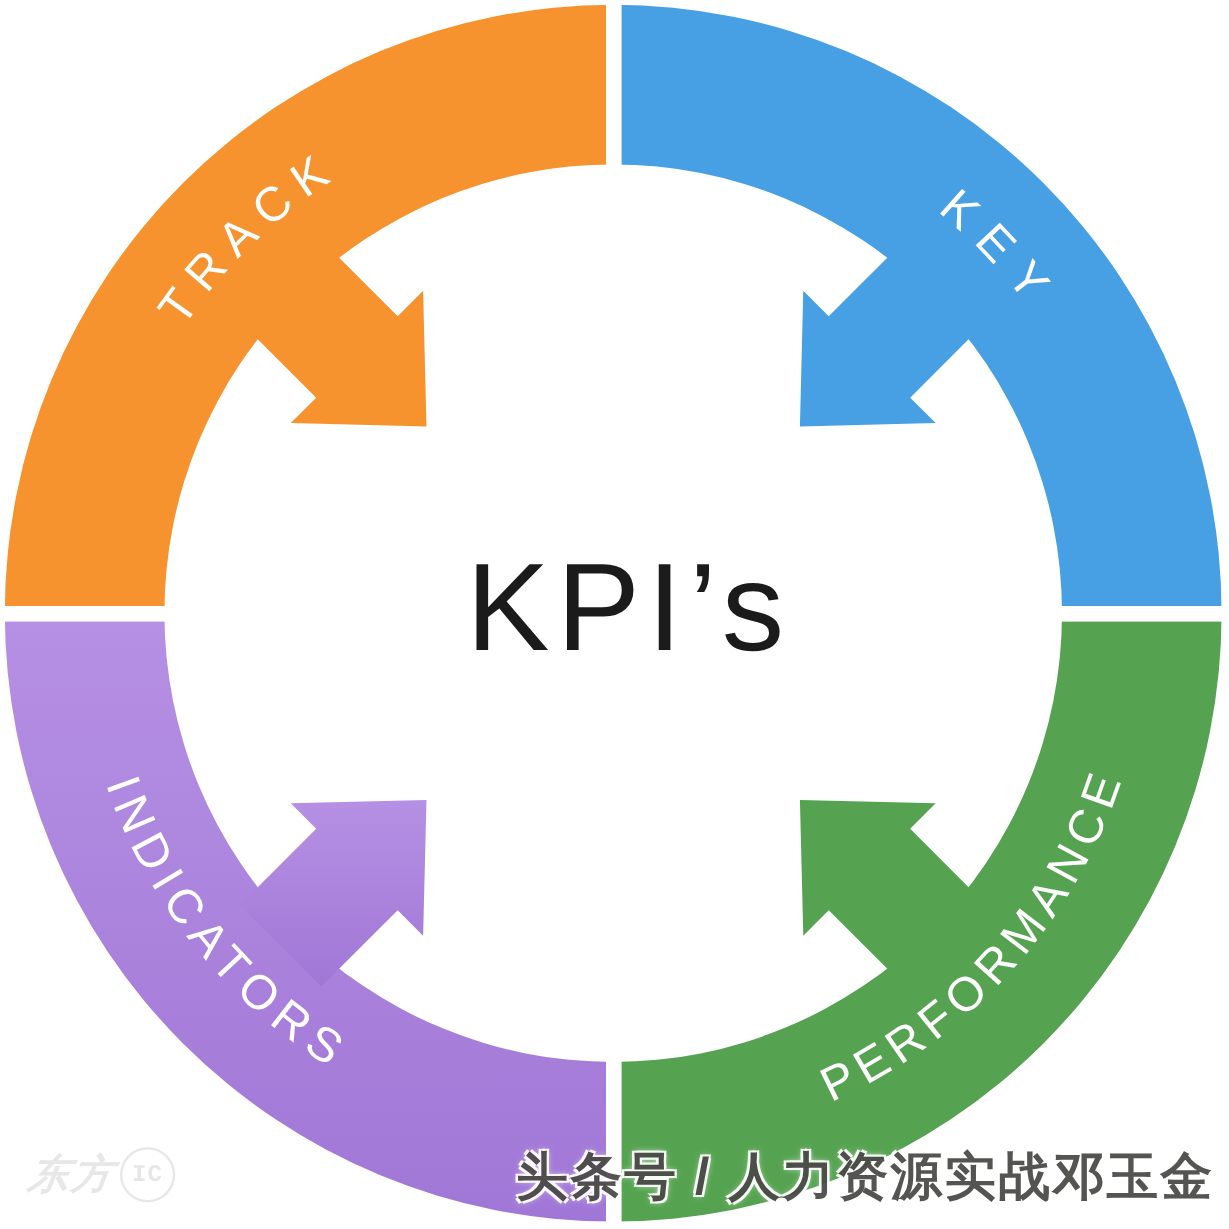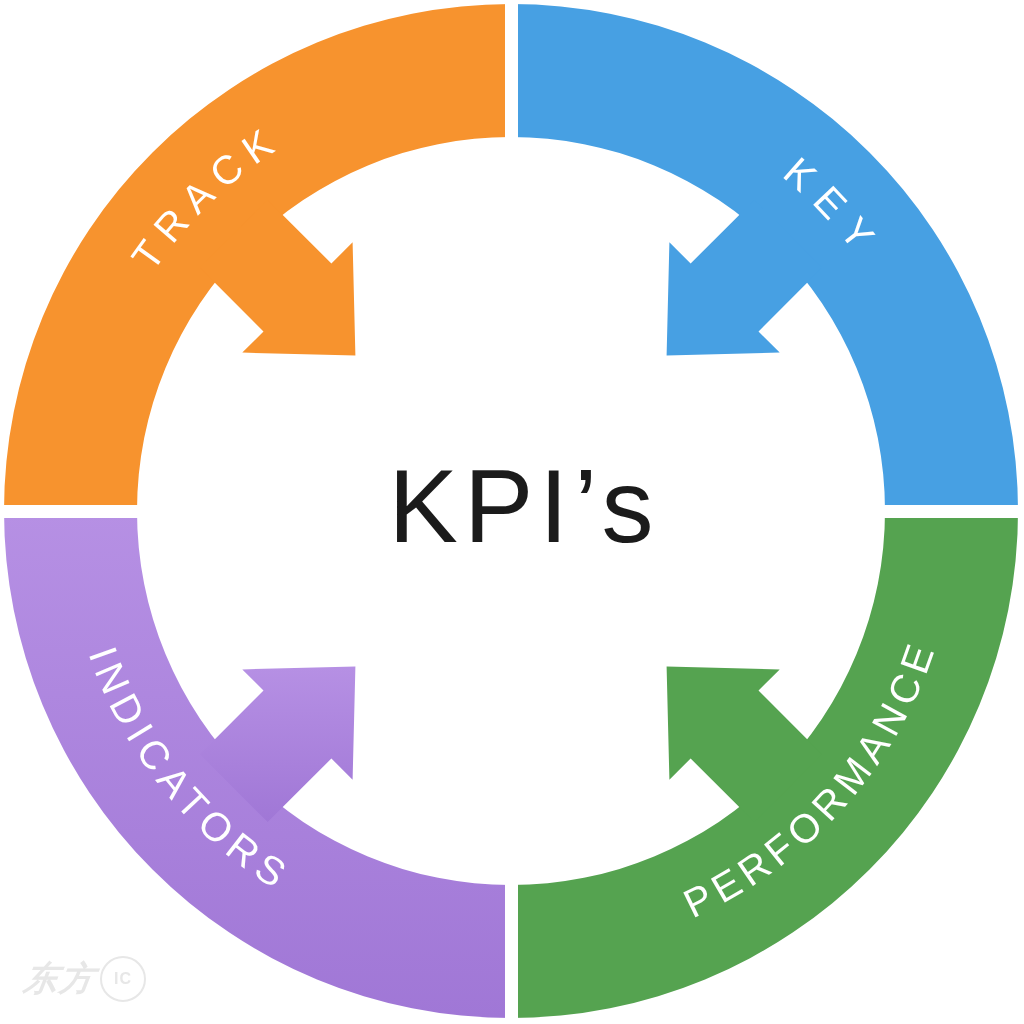--- a/index.html
+++ b/index.html
@@ -13,21 +13,21 @@
   .ring-word.performance{letter-spacing:6px;}
   .center-title{font-family:"Liberation Sans", sans-serif;font-size:104px;letter-spacing:6px;}
   .caption{position:absolute;right:12px;bottom:14px;font-size:43px;font-weight:bold;
            letter-spacing:2px;opacity:.95;white-space:nowrap;
            text-shadow:-2px -2px 0 #fff,2px -2px 0 #fff,-2px 2px 0 #fff,2px 2px 0 #fff,0 0 6px #fff;}
   .watermark{position:absolute;left:24px;bottom:22px;display:flex;align-items:center;gap:4px;
              font-size:34px;font-weight:bold;user-select:none;}
   .watermark .script{font-style:italic;letter-spacing:2px;transform:skewX(-8deg);}
   .watermark .badge{display:inline-flex;align-items:center;justify-content:center;
                     width:42px;height:42px;border:2.5px solid currentColor;border-radius:50%;
-                    font-size:16px;letter-spacing:1px;}
+                    font-size:20px;letter-spacing:1px;font-family:Liberation Mono, monospace;}
 </style>
 </head>
 <body>
 
 <div class="stage">
   <svg width="1024" height="1024" viewBox="0 0 1024 1024">
     <defs>
       <linearGradient id="purpleGrad" x1="0" y1="0" x2="0" y2="1">
         <stop offset="0%" stop-color="#B690E4"></stop>
         <stop offset="100%" stop-color="#A077D6"></stop>
@@ -70,18 +70,19 @@
     <text class="ring-word indicators" text-anchor="middle" fill="#FFFFFF">
       <textPath href="#arcBottom" startOffset="21.5%">INDICATORS</textPath>
     </text>
     <text class="ring-word performance" text-anchor="middle" fill="#FFFFFF">
       <textPath href="#arcBottom" startOffset="76.8%">PERFORMANCE</textPath>
     </text>
 
     <text class="center-title" x="524" y="542" text-anchor="middle" fill="#1B1B1B">KPI’s</text>
   </svg>
 
+  <div class="caption" style="color: rgb(75, 75, 71);">头条号 / 人力资源实战邓玉金</div>
 
   <div class="watermark" style="color: rgb(231, 231, 231);">
     <span class="script">东方</span>
     <span class="badge">IC</span>
   </div>
 </div>
 
 </body></html>

